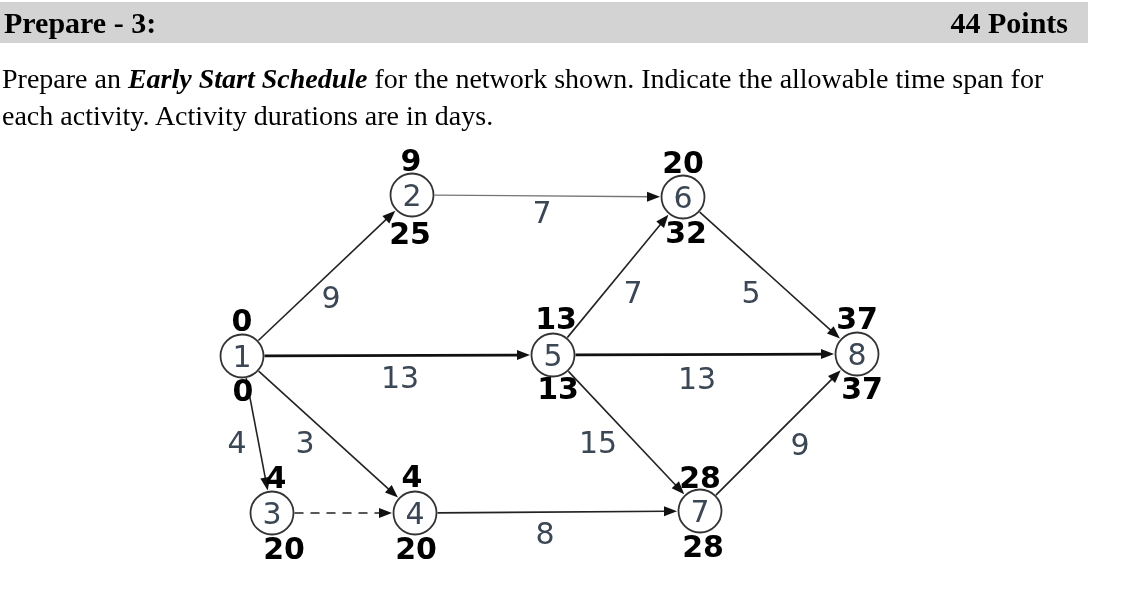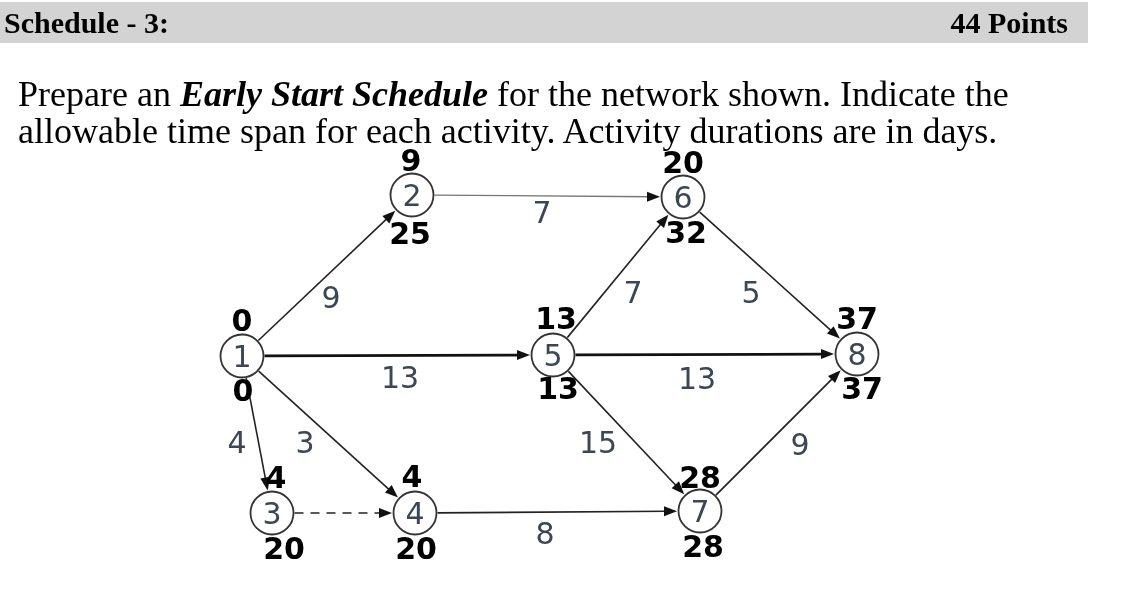--- a/index.html
+++ b/index.html
@@ -3,37 +3,37 @@
 <meta charset="utf-8">
 <style>
   html,body{margin:0;padding:0;background:#fff;}
   .page{position:relative;width:1143px;height:591px;background:#ffffff;overflow:hidden;
         font-family:"Liberation Serif", serif;}
   .header-bar{position:absolute;left:0;top:2px;width:1088px;height:41px;background:#d3d3d3;
               display:flex;align-items:center;justify-content:space-between;
               box-sizing:border-box;padding:0 20px 0 4px;}
   .header-title{font-weight:bold;font-size:30px;color:#000;}
   .header-points{font-weight:bold;font-size:30px;color:#000;}
-  .instructions{position:absolute;left:2px;top:60px;width:1090px;margin:16px;
-                font-size:36px;line-height:37px;color:#000;}
+  .instructions{position:absolute;left:2px;top:60px;width:1090px;margin:0;
+                font-size:28px;line-height:37px;color:#000;}
   .instructions .bold-italic{font-weight:bold;font-style:italic;}
   .instructions .normal{font-weight:normal;font-style:normal;}
   svg#diagram{position:absolute;left:0;top:0;}
   text{font-family:"DejaVu Sans", sans-serif;}
   .node-circle{fill:#ffffff;stroke:#333333;stroke-width:1.8px;}
   .node-number{font-size:30px;fill:#3b4754;}
   .edge-label{font-size:30px;fill:#3b4754;}
   .es-label,.ls-label{font-size:30px;font-weight:bold;fill:#000000;}
 </style>
 </head>
 <body>
 
 <div class="page">
   <div class="header-bar">
-    <span class="header-title">Schedule - 3:</span>
+    <span class="header-title">Prepare - 3:</span>
     <span class="header-points">44 Points</span>
   </div>
 
   <p class="instructions" id="instructions"><span class="normal">Prepare an </span><span class="bold-italic">Early Start Schedule</span><span class="normal"> for the network shown. Indicate the allowable time span for each activity. Activity durations are in days.</span></p>
 
   <svg id="diagram" width="1143" height="591" viewBox="0 0 1143 591" xmlns="http://www.w3.org/2000/svg">
       <line x1="258.3364603424572" y1="340.5284110874376" x2="388.03985816439615" y2="217.69166373842486" stroke="#222222" stroke-width="1.6"></line>
       <polygon points="395.3005072054882,210.81540199950823 389.2997943215268,223.3848667806459 382.4235325826102,216.12421773955379" fill="#111111"></polygon>
       <text x="331" y="308" text-anchor="middle" class="edge-label">9</text>
       <line x1="434.49938728827397" y1="195.16604713865885" x2="650.0008986438648" y2="196.7564641966337" stroke="#757575" stroke-width="1.3"></line>

